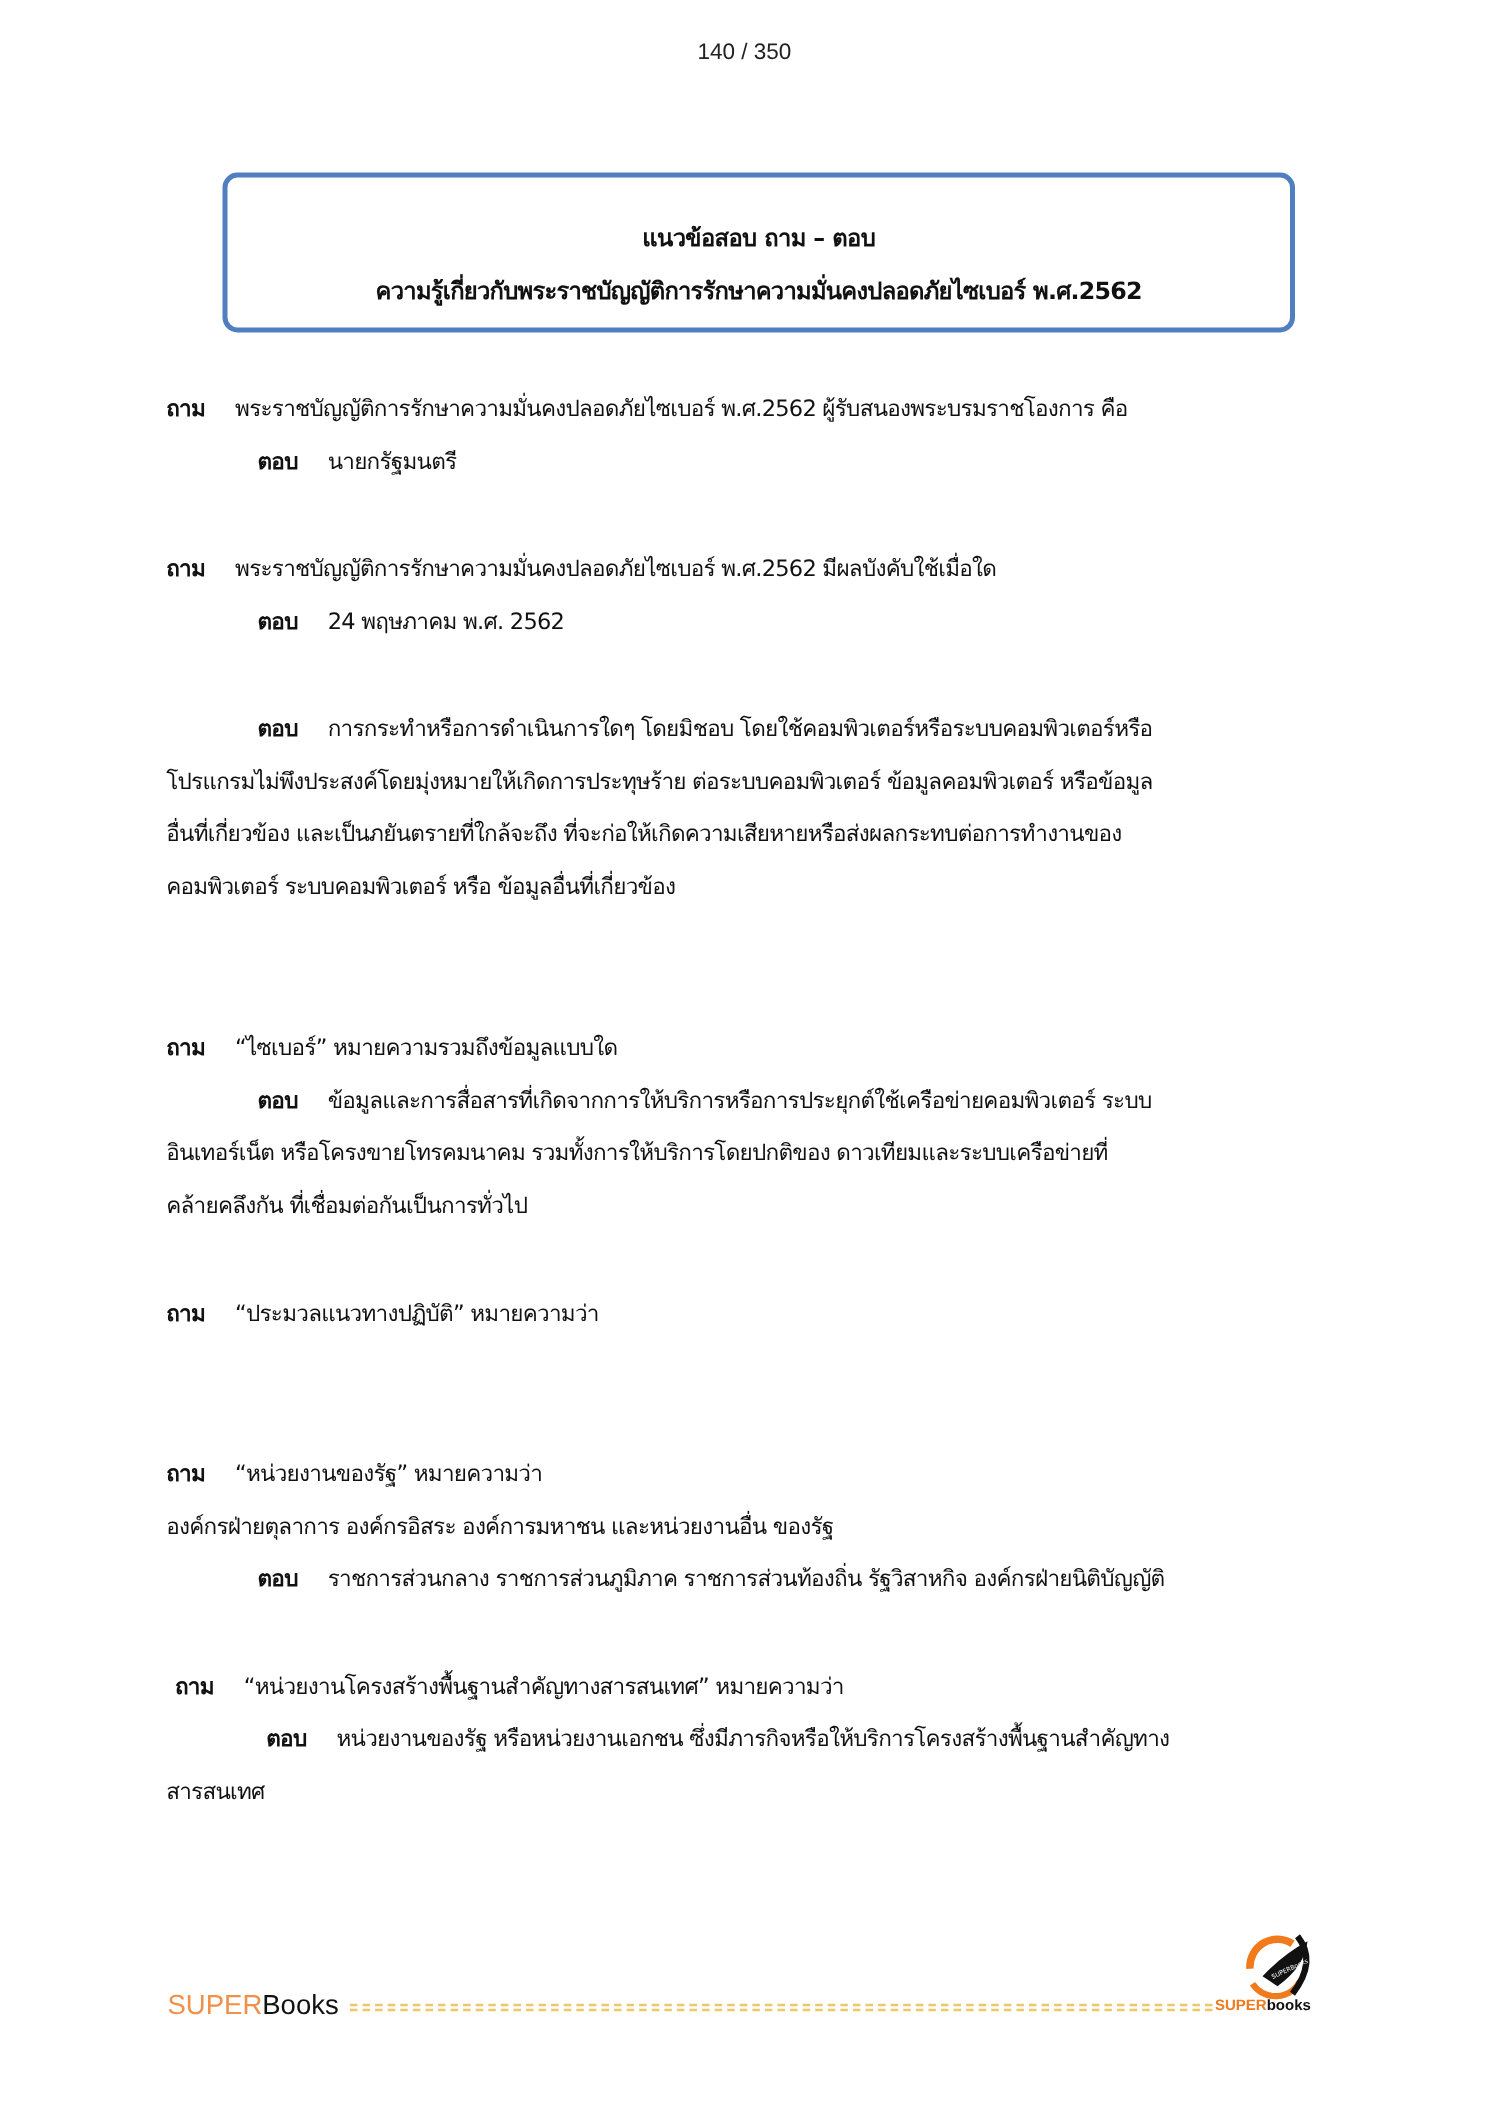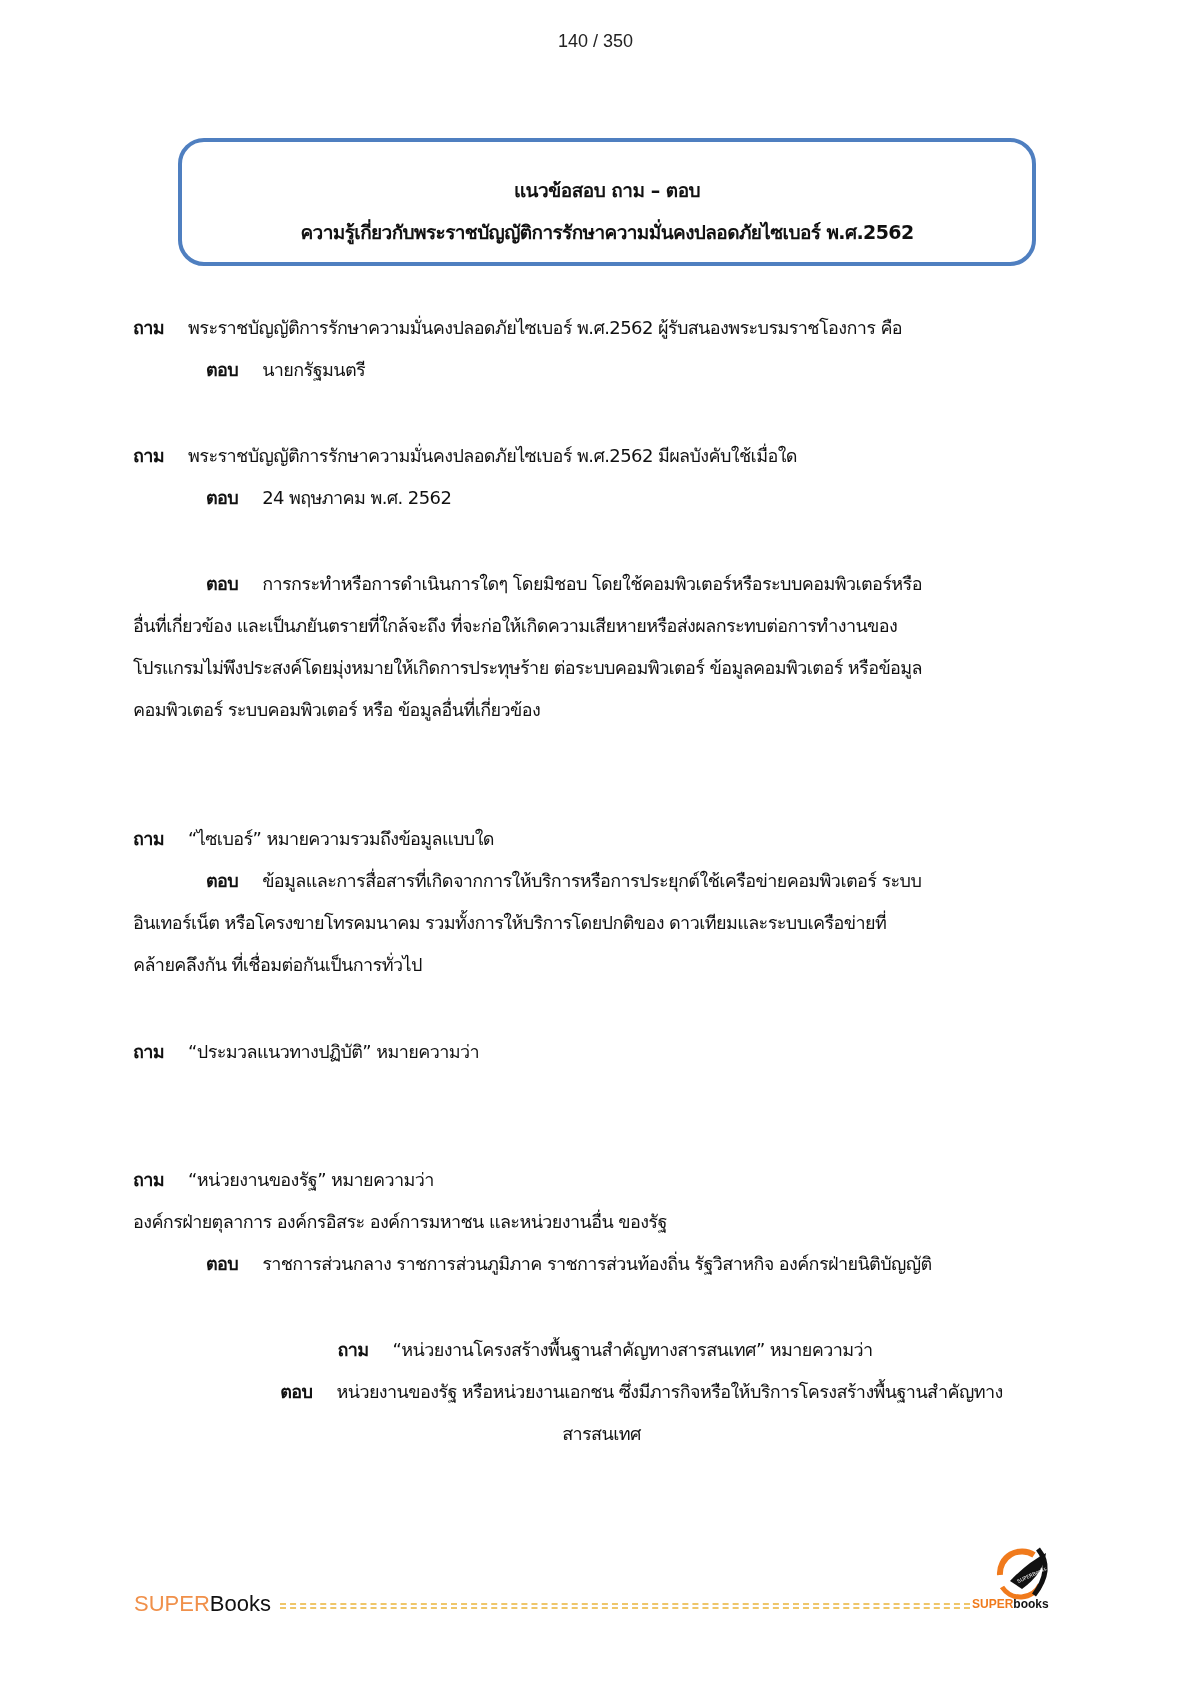--- a/index.html
+++ b/index.html
@@ -25,21 +25,21 @@
       font-size: 18px;
       color: #222;
     }
     .title-box {
       position: absolute;
       left: 178px;
       top: 138px;
       width: 858px;
       height: 128px;
       border: 4px solid #4f7fc0;
-      border-radius: 26px;
+      border-radius: 12px;
       box-sizing: border-box;
       text-align: center;
     }
     .title-line1 {
       position: absolute;
       top: 33px;
       left: 0;
       width: 100%;
       font-size: 19px;
       font-weight: bold;
@@ -135,22 +135,22 @@
   </div>
   <div class="line indent">
     <span class="a-label">ตอบ</span><span>24 พฤษภาคม พ.ศ. 2562</span>
   </div>
 </div>
 
 <div class="qa" style="top:563px;">
   <div class="line indent">
     <span class="a-label">ตอบ</span><span>การกระทำหรือการดำเนินการใดๆ โดยมิชอบ โดยใช้คอมพิวเตอร์หรือระบบคอมพิวเตอร์หรือ</span>
   </div>
+  <div class="line">โปรแกรมไม่พึงประสงค์โดยมุ่งหมายให้เกิดการประทุษร้าย ต่อระบบคอมพิวเตอร์ ข้อมูลคอมพิวเตอร์ หรือข้อมูล</div>
   <div class="line">อื่นที่เกี่ยวข้อง และเป็นภยันตรายที่ใกล้จะถึง ที่จะก่อให้เกิดความเสียหายหรือส่งผลกระทบต่อการทำงานของ</div>
-  <div class="line">โปรแกรมไม่พึงประสงค์โดยมุ่งหมายให้เกิดการประทุษร้าย ต่อระบบคอมพิวเตอร์ ข้อมูลคอมพิวเตอร์ หรือข้อมูล</div>
   <div class="line">คอมพิวเตอร์ ระบบคอมพิวเตอร์ หรือ ข้อมูลอื่นที่เกี่ยวข้อง</div>
 </div>
 
 <div class="qa" style="top:818px;">
   <div class="line">
     <span class="q-label">ถาม</span><span>“ไซเบอร์” หมายความรวมถึงข้อมูลแบบใด</span>
   </div>
   <div class="line indent">
     <span class="a-label">ตอบ</span><span>ข้อมูลและการสื่อสารที่เกิดจากการให้บริการหรือการประยุกต์ใช้เครือข่ายคอมพิวเตอร์ ระบบ</span>
   </div>
@@ -167,21 +167,21 @@
 <div class="qa" style="top:1159px;">
   <div class="line">
     <span class="q-label">ถาม</span><span>“หน่วยงานของรัฐ” หมายความว่า</span>
   </div>
   <div class="line">องค์กรฝ่ายตุลาการ องค์กรอิสระ องค์การมหาชน และหน่วยงานอื่น ของรัฐ</div>
   <div class="line indent">
     <span class="a-label">ตอบ</span><span>ราชการส่วนกลาง ราชการส่วนภูมิภาค ราชการส่วนท้องถิ่น รัฐวิสาหกิจ องค์กรฝ่ายนิติบัญญัติ</span>
   </div>
 </div>
 
-<div class="qa" style="top:1329px; left:140px;text-align:center;">
+<div class="qa" style="top:1329px; left:140px;">
   <div class="line">
     <span class="q-label">ถาม</span><span>“หน่วยงานโครงสร้างพื้นฐานสำคัญทางสารสนเทศ” หมายความว่า</span>
   </div>
   <div class="line indent">
     <span class="a-label">ตอบ</span><span>หน่วยงานของรัฐ หรือหน่วยงานเอกชน ซึ่งมีภารกิจหรือให้บริการโครงสร้างพื้นฐานสำคัญทาง</span>
   </div>
   <div class="line" style="margin-left:-7px;">สารสนเทศ</div>
 </div>
 
 <div class="footer-brand">

